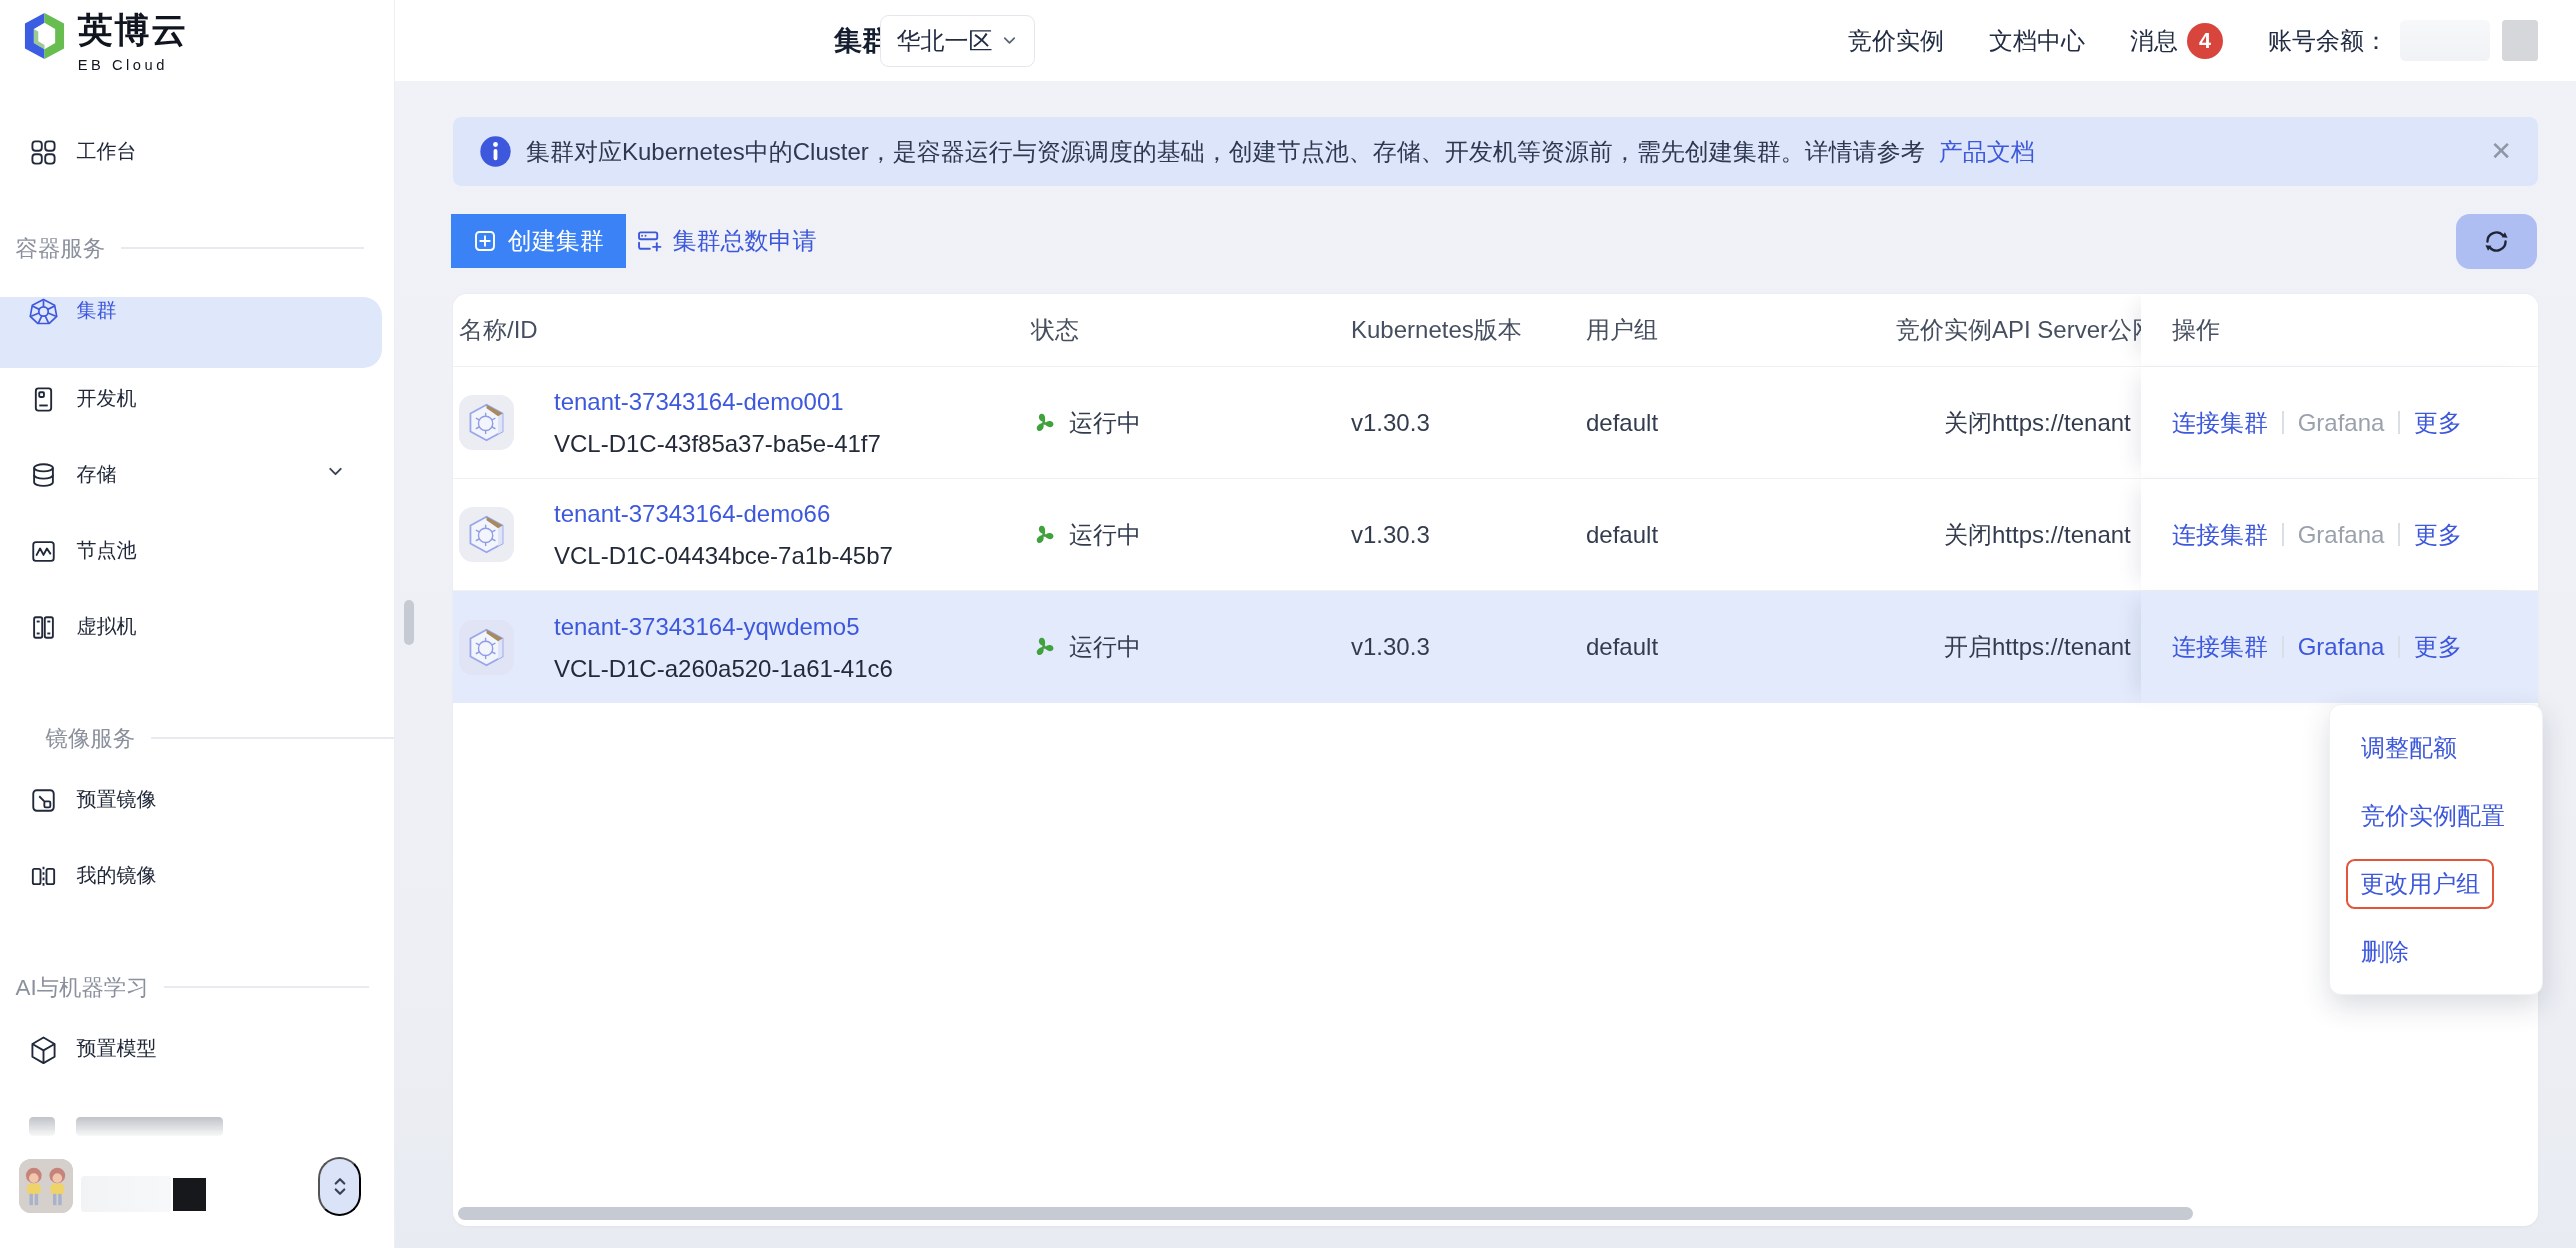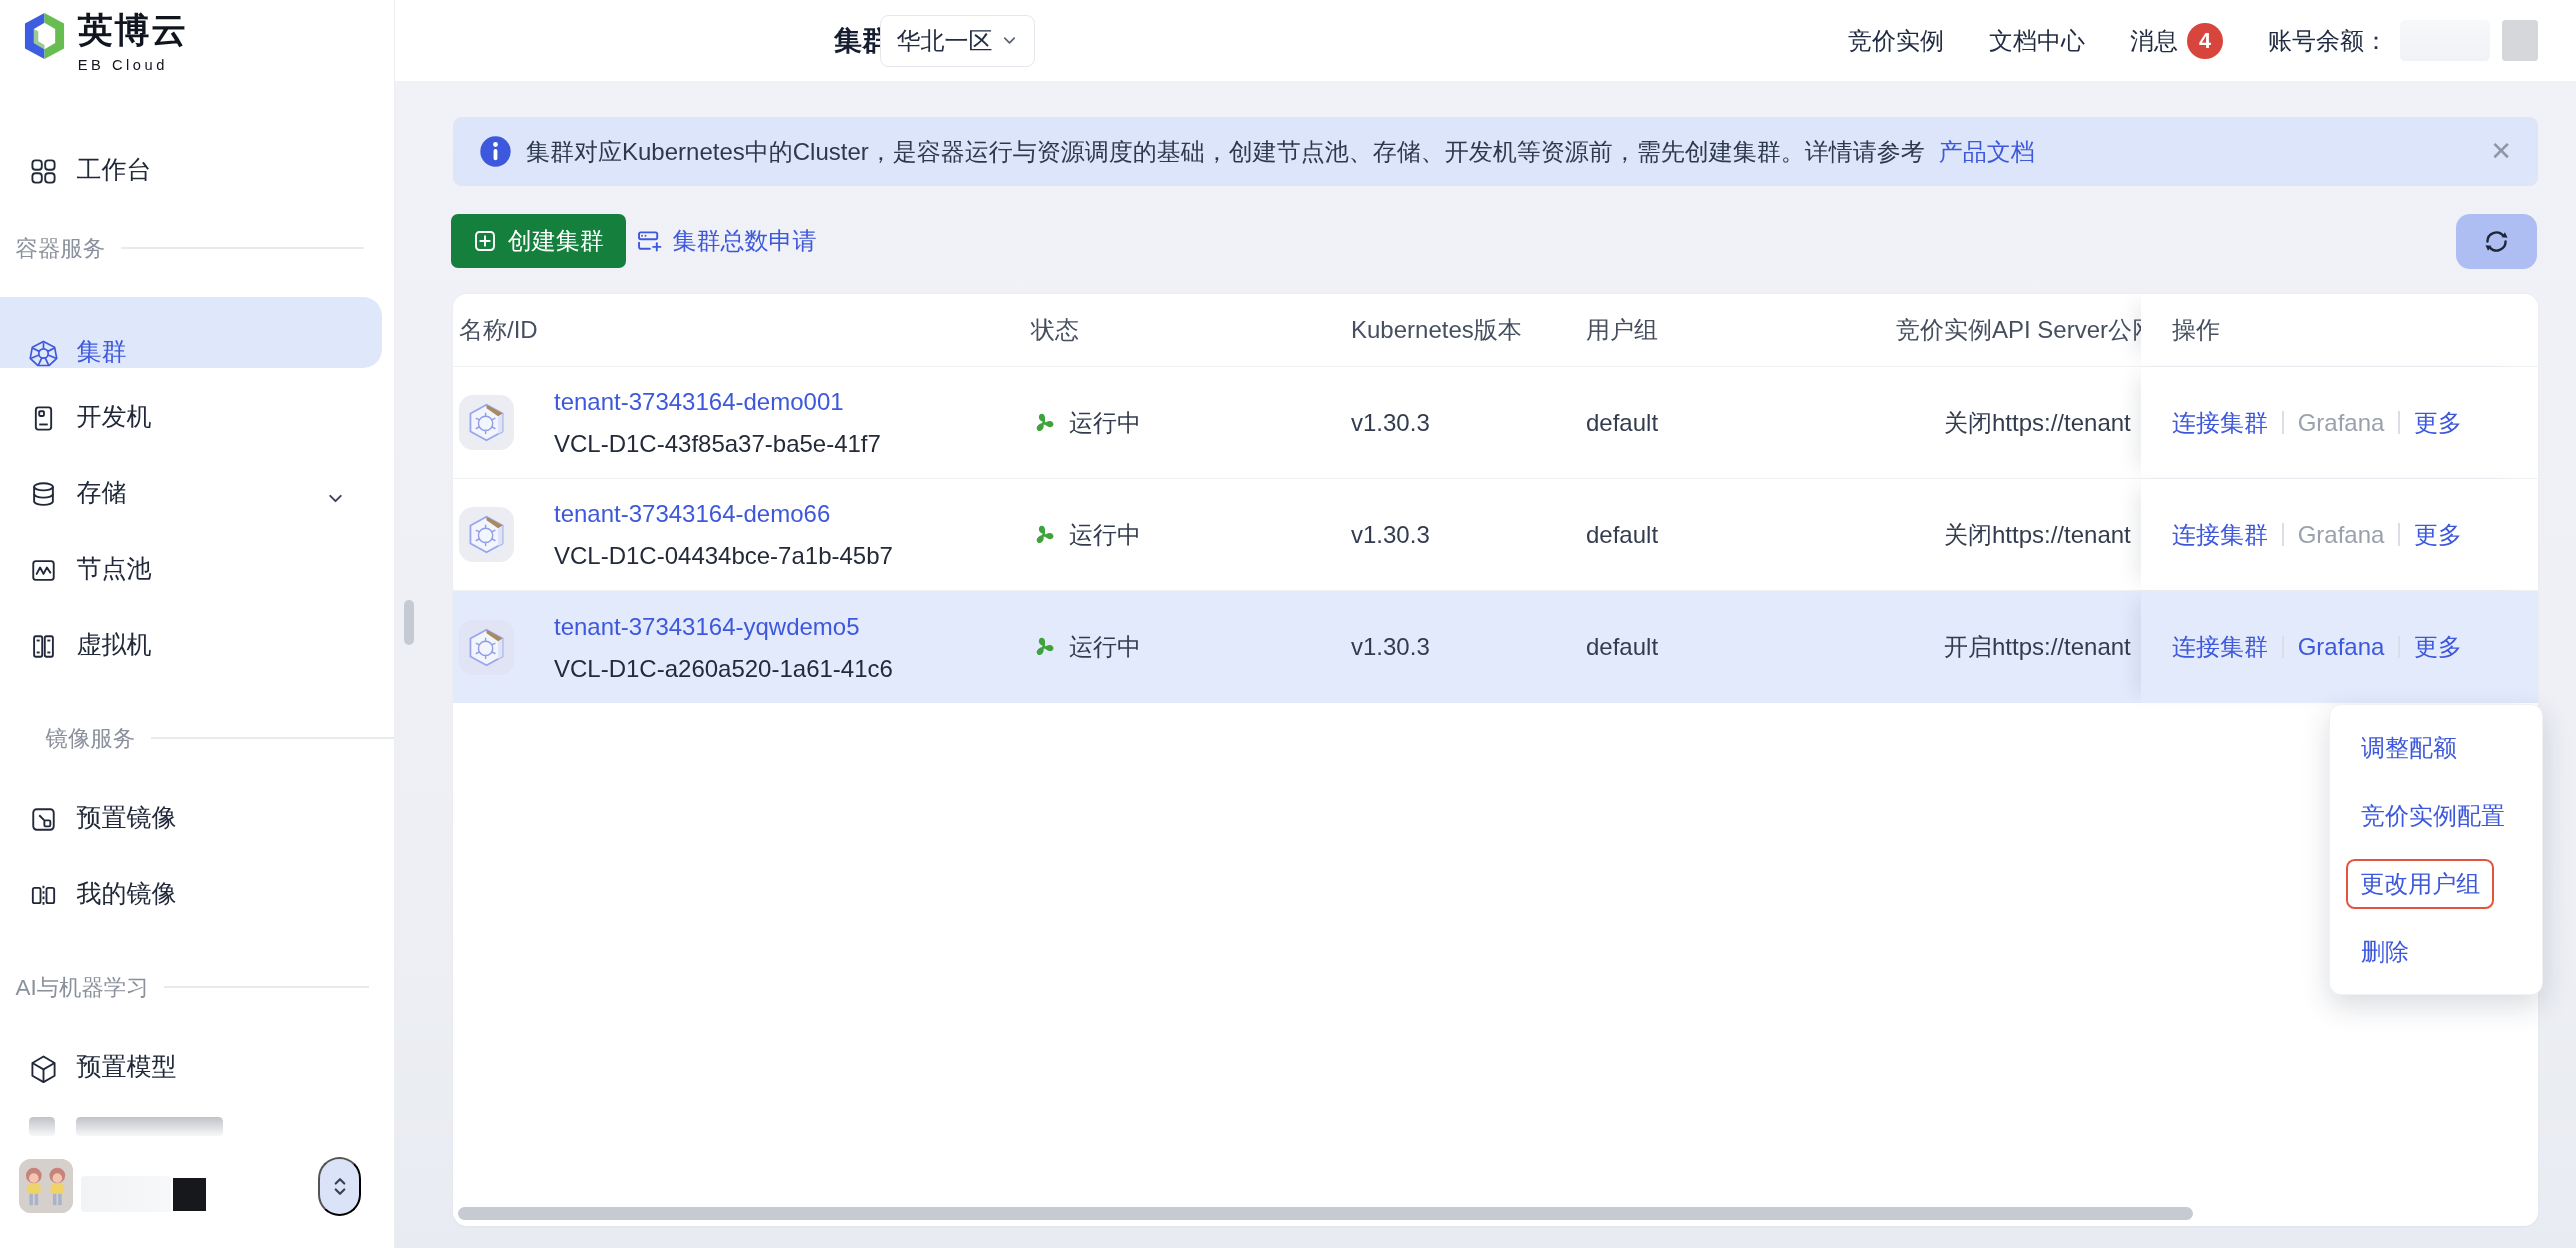--- a/index.html
+++ b/index.html
@@ -20,22 +20,22 @@
   .balance{display:flex;align-items:center;gap:12px;}
   .redact-light{width:90px;height:41px;border-radius:5.2px;background:linear-gradient(180deg,#f7f8fa,#f1f2f5);}
   .redact-gray{width:36px;height:41px;border-radius:3.5px;background:#d5d7db;}
   
   .main-bg{position:absolute;left:395px;top:81px;right:0;bottom:0;background:linear-gradient(180deg,#f0f2f7 0%,#edeff4 75%,#e8ebf1 100%);}
   
   .sidebar{position:absolute;left:0;top:0;width:395px;height:1248px;background:#fff;border-right:1.7px solid #eceef2;}
   .logo{position:absolute;left:22.4px;top:12px;display:flex;align-items:flex-start;gap:10.4px;cursor:pointer;}
   .brand-name{font-size:35px;font-weight:700;color:#10151f;letter-spacing:1.7px;line-height:36px;}
   .brand-sub{font-size:14.7px;color:#10151f;letter-spacing:3.5px;margin-top:9px;}
-  .nav-item{position:absolute;left:0;width:382px;height:48px;display:flex;align-items:flex-end;gap:19px;
-       padding-left:28.5px;font-size:25px;color:#202839;cursor:pointer;}
+  .nav-item{position:absolute;left:0;width:382px;height:48px;display:flex;align-items:flex-start;gap:19px;
+       padding-left:28.5px;font-size:20px;color:#202839;cursor:pointer;}
   .nav-item .nico{width:29px;height:29px;display:flex;flex:none;}
   .nav-item.selected{height:71px;background:#dfe7fb;border-radius:0 19px 19px 0;color:#3d58dc;font-weight:500;}
   .nav-chev{position:absolute;right:36px;display:flex;}
   .nav-section{position:absolute;left:15.5px;right:0;height:26px;display:flex;align-items:center;font-size:22.4px;color:#8a909c;}
   .nav-section .rule{flex:0 0 auto;height:1.7px;background:#e8eaf0;margin-left:15.5px;}
   .faded-item{position:absolute;left:28.5px;top:1112px;width:259px;height:28px;display:flex;gap:21px;align-items:center;
        opacity:.35;-webkit-mask-image:linear-gradient(180deg,#000 10%,transparent 95%);
        mask-image:linear-gradient(180deg,#000 10%,transparent 95%);}
   .faded-item .fb{background:#3a4254;border-radius:4.3px;height:19px;}
   .user-area{position:absolute;left:0;top:1157px;width:395px;height:66px;}
@@ -45,21 +45,21 @@
   .user-redact-block{position:absolute;left:173px;top:21px;width:33px;height:33px;background:#17181c;}
   .collapse-btn{position:absolute;left:318px;top:0;width:43px;height:59px;border-radius:21.6px;background:#dbe3f8;
        display:flex;align-items:center;justify-content:center;cursor:pointer;}
   .side-scroll{position:absolute;left:404px;top:600px;width:10.4px;height:45px;border-radius:5.2px;background:#c6cbd3;}
   
   .banner{position:absolute;left:453px;top:117px;width:2085px;height:69px;background:#dce5f9;border-radius:8.6px;
        display:flex;align-items:center;gap:14px;padding:0 26px;font-size:24px;color:#2e3950;}
   .banner .doc-link{color:#3d58dc;cursor:pointer;}
   .banner .close{margin-left:auto;font-size:26px;color:#8e97a6;cursor:pointer;}
   
-  .btn-create{position:absolute;left:451px;top:214px;height:54px;border-radius:7px;background:#15803d;color:#fff;
+  .btn-create{position:absolute;left:451px;top:214px;height:54px;border-radius:0;background:#3b82f6;color:#fff;
        display:inline-flex;align-items:center;gap:10.4px;padding:0 22.4px;font-size:24px;cursor:pointer;border:none;}
   .link-quota{position:absolute;left:636px;top:214px;height:54px;display:flex;align-items:center;gap:10.4px;
        color:#3d58dc;font-size:24px;cursor:pointer;}
   .btn-refresh{position:absolute;left:2456px;top:214px;width:81px;height:55px;border-radius:14px;background:#aebdf2;
        display:flex;align-items:center;justify-content:center;cursor:pointer;border:none;}
   
   .card{position:absolute;left:453px;top:294px;width:2085px;height:932px;background:#fff;border-radius:14px;
        overflow:hidden;box-shadow:0 0.9px 2.6px rgba(20,30,60,.04);}
   .thead,.trow{position:relative;display:flex;align-items:center;width:100%;}
   .thead{height:73px;font-size:24px;font-weight:500;color:#464f5f;border-bottom:1.7px solid #f0f1f5;}

